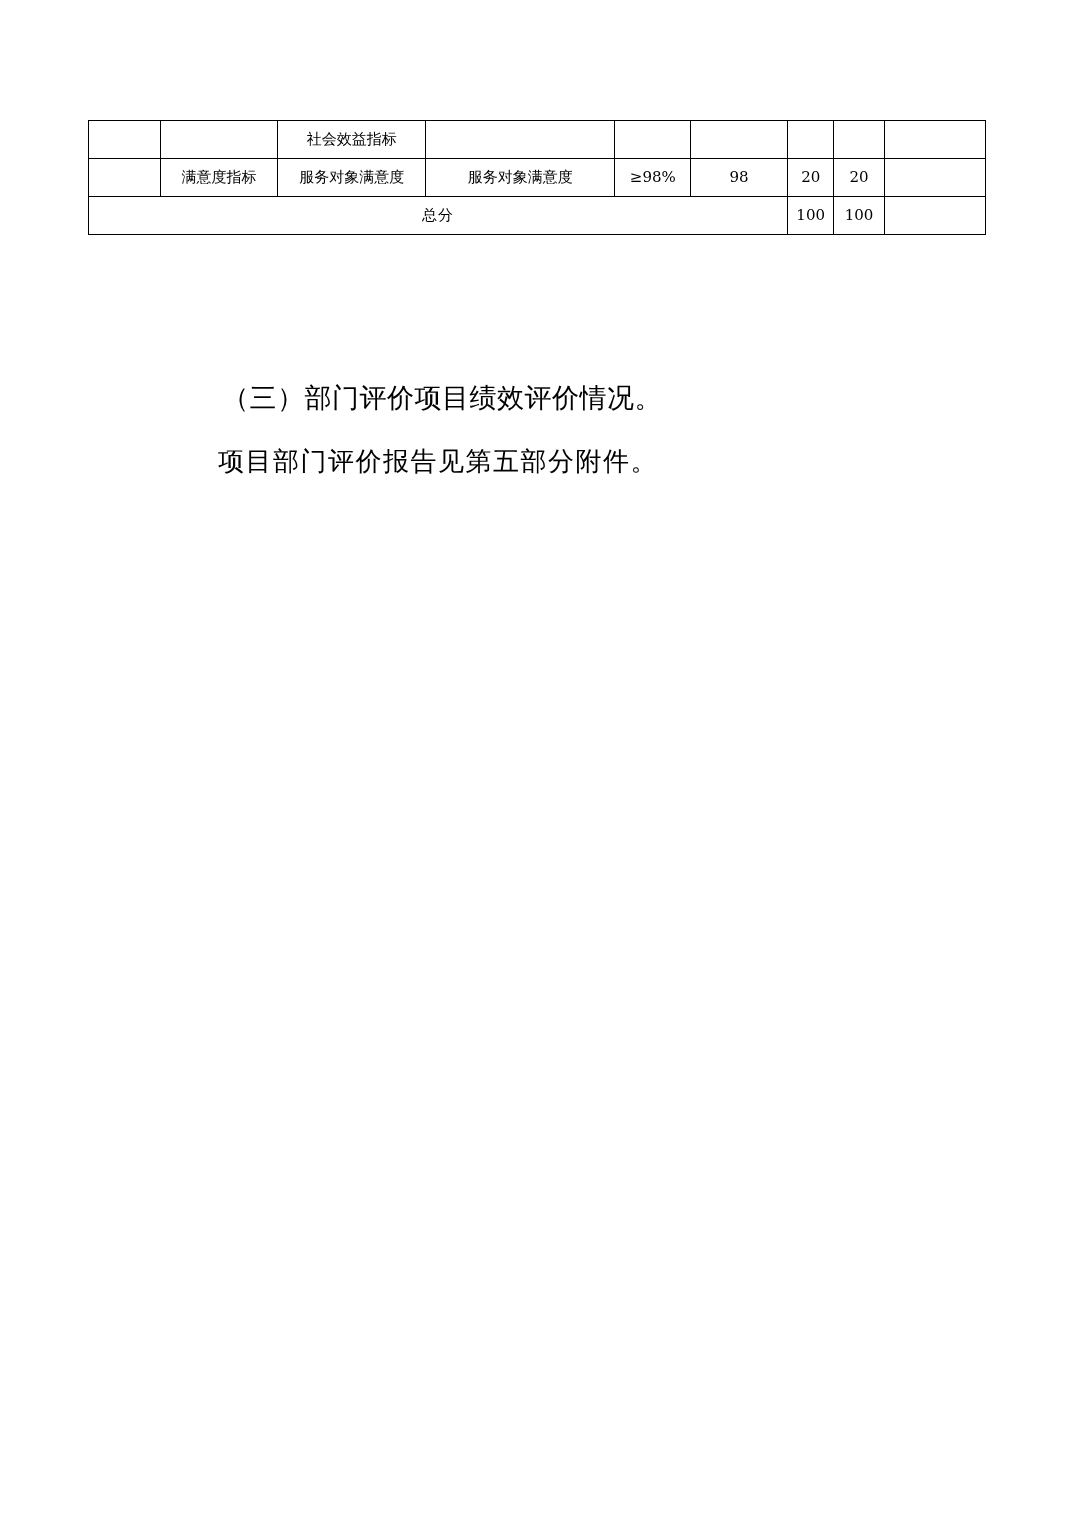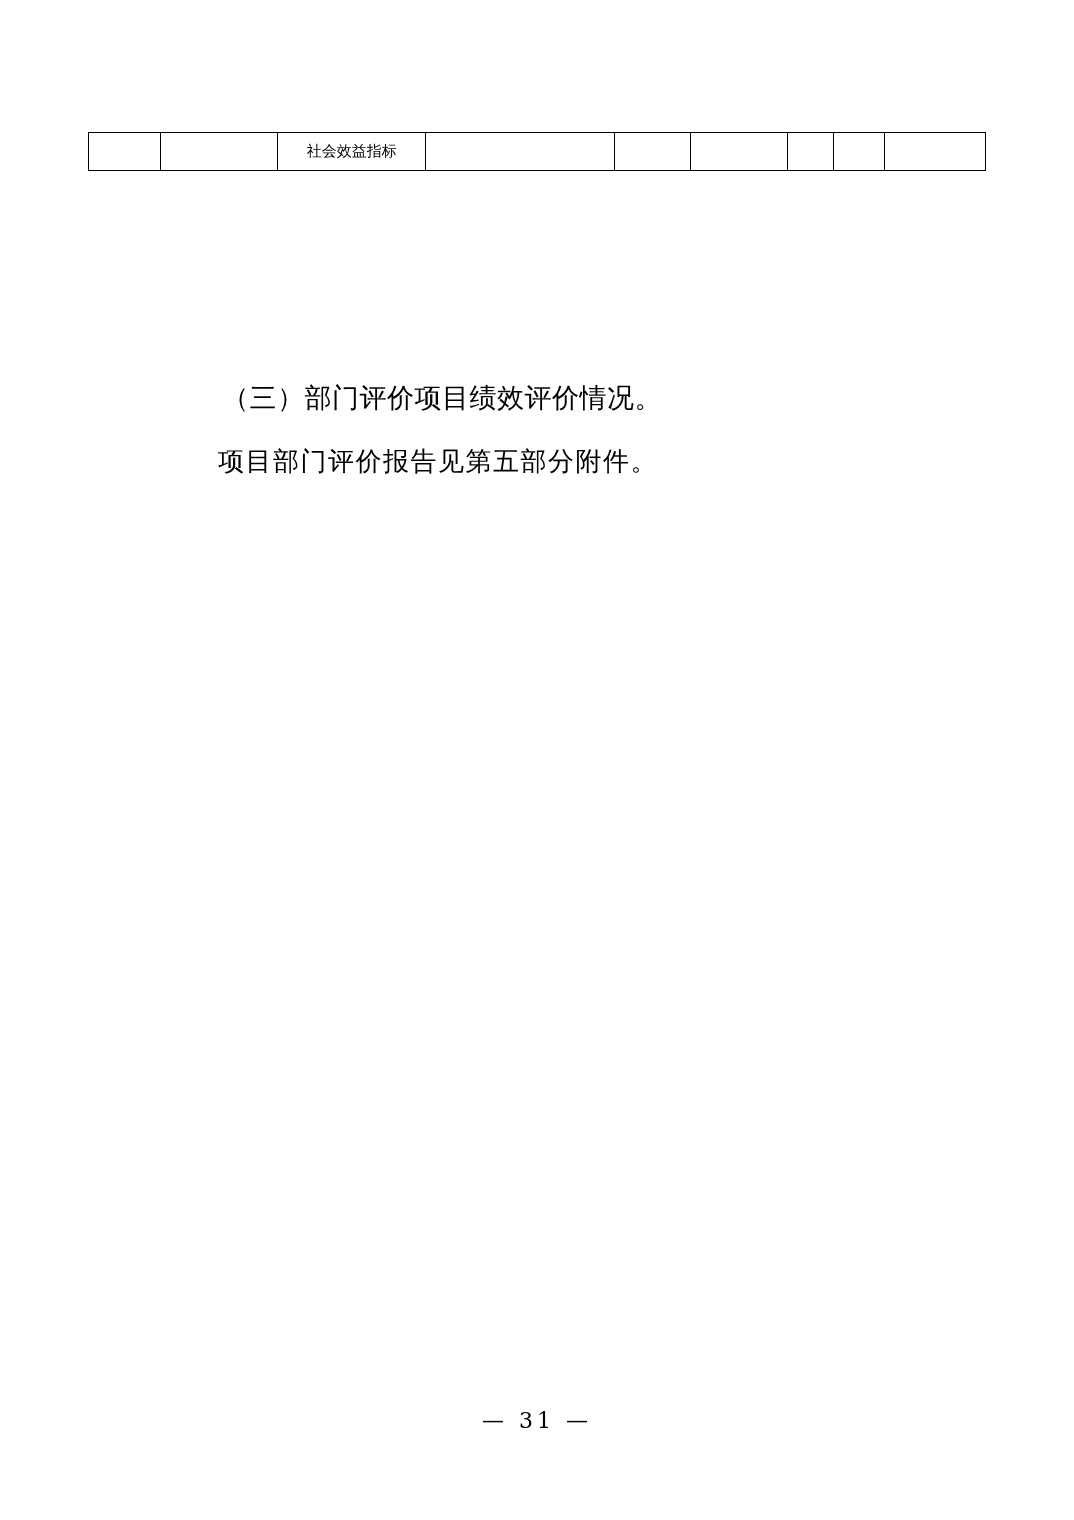--- a/index.html
+++ b/index.html
@@ -27,21 +27,20 @@
     position: absolute;
     left: 88px;
     top: 120px;
     width: 898px;
   }
   table.perf {
     border-collapse: collapse;
     table-layout: fixed;
     width: 898px;
     font-family: "DejaVu Serif", "Liberation Serif", serif;
-    margin-top: 12px;
   }
   table.perf td {
     border: 1px solid #000000;
     text-align: center;
     vertical-align: middle;
     font-size: 15px;
     line-height: 1.4;
     padding: 0;
     height: 37px;
     color: #000;
@@ -121,23 +120,39 @@
           <td></td>
           <td></td>
           <td>社会效益指标</td>
           <td></td>
           <td></td>
           <td></td>
           <td></td>
           <td></td>
           <td></td>
         </tr>
+        <tr>
+          <td></td>
+          <td>满意度指标</td>
+          <td>服务对象满意度</td>
+          <td>服务对象满意度</td>
+          <td>≥98%</td>
+          <td>98</td>
+          <td class="small-num">20</td>
+          <td class="small-num">20</td>
+          <td></td>
+        </tr>
+        <tr>
+          <td colspan="6" class="total-label">总分</td>
+          <td class="tiny-num">100</td>
+          <td class="tiny-num">100</td>
+          <td></td>
+        </tr>
       </tbody>
     </table>
   </div>
 
   <div class="heading">（三）部门评价项目绩效评价情况。</div>
 
   <div class="para">项目部门评价报告见第五部分附件。</div>
 
-  <div class="page-number">— 31 —</div>
 
 </div>
 
 </body></html>

